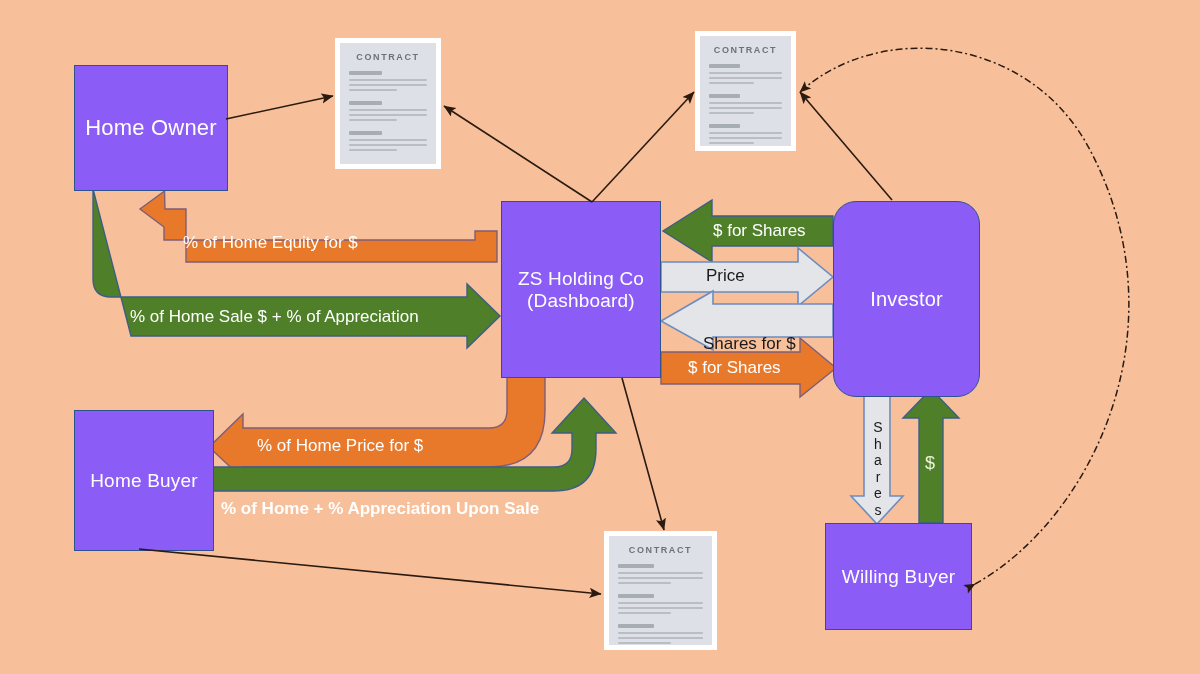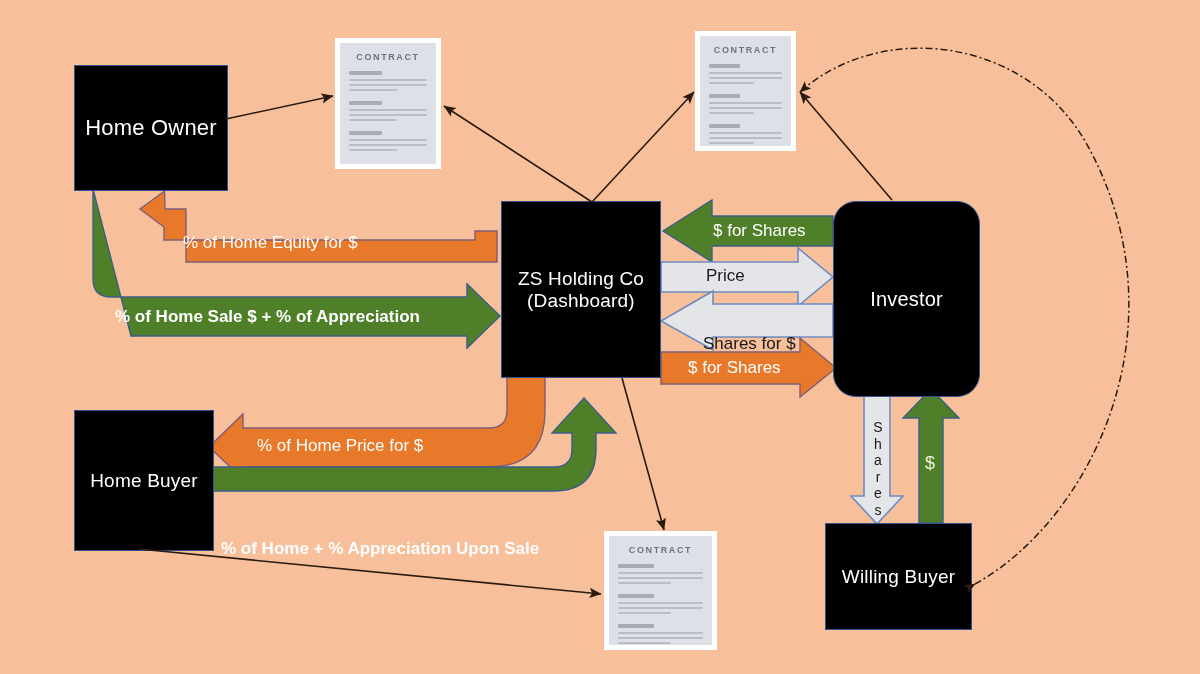--- a/index.html
+++ b/index.html
@@ -8,21 +8,21 @@
     width:1200px;height:674px;
     background:#F7C09B;
     font-family:"Liberation Sans", sans-serif;
     overflow:hidden;
   }
   #canvas{position:relative;width:1200px;height:674px;background:#F7C09B;}
 
   
   .node{
     position:absolute;
-    background:#000000;
+    background:#8b5cf6;
     border:1px solid #2F528F;
     color:#FFFFFF;
     display:flex;align-items:center;justify-content:center;
     text-align:center;
     line-height:1.15;
     letter-spacing:.2px;
     z-index:6;
   }
   .node span{display:block;}
 
@@ -261,25 +261,25 @@
 
     <line class="thinline" x1="622" y1="378" x2="664" y2="530" marker-end="url(#ah)"></line>
 
     <line class="thinline" x1="139" y1="549" x2="601" y2="594" marker-end="url(#ah)"></line>
 
     <path class="dashline" d="M 975,584 C 1090,520 1185,330 1090,150 C 1030,35 880,20 800,92" marker-end="url(#ah)" marker-start="url(#ah2)"></path>
   </svg>
 
   <div class="cap white" style="left:183px;top:234px;">% of Home Equity  for $</div>
 
-  <div class="cap white" style="left:115px;top:308px;font-weight:bold;">% of Home Sale $ + % of Appreciation</div>
+  <div class="cap white" style="left:130px;top:308px;font-weight:normal;">% of Home Sale $ + % of Appreciation</div>
 
   <div class="cap white" style="left:257px;top:437px;font-weight:normal;">% of Home Price for $</div>
 
-  <div class="cap white" style="left:221px;top:500px;font-weight:bold;margin-top:40px;">% of Home + % Appreciation Upon Sale</div>
+  <div class="cap white" style="left:221px;top:500px;font-weight:bold;">% of Home + % Appreciation Upon Sale</div>
 
   <div class="cap white" style="left:713px;top:222px;">$ for Shares</div>
 
   <div class="cap dark" style="left:706px;top:267px;">Price</div>
 
   <div class="cap dark" style="left:703px;top:311px;margin-top:24px;">Shares for $</div>
 
   <div class="cap white" style="left:688px;top:359px;">$ for Shares</div>
 
   <div class="cap vert" style="left:871px;top:419px;">

